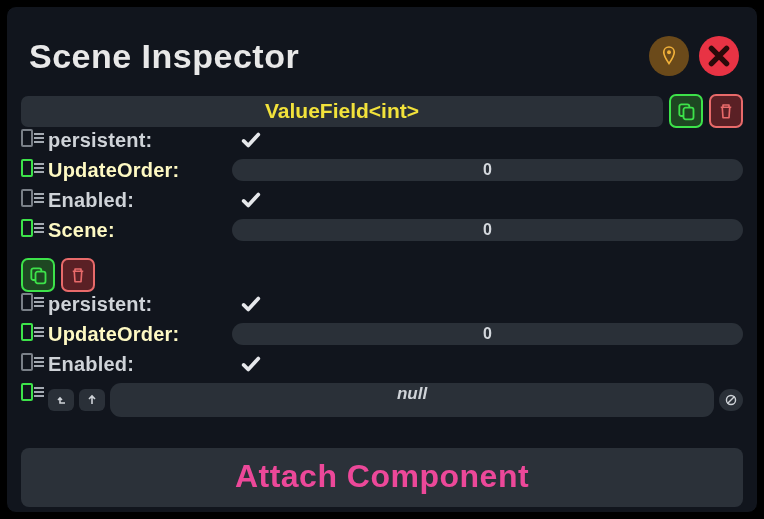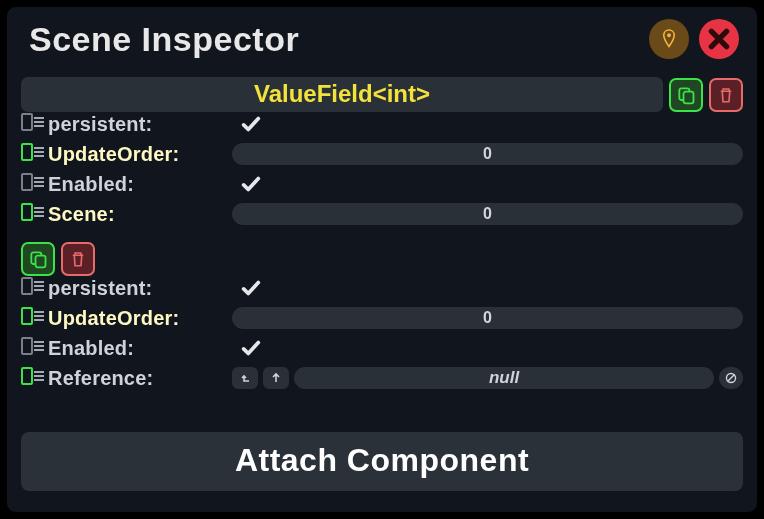--- a/index.html
+++ b/index.html
@@ -1,52 +1,52 @@
 <!DOCTYPE html>
 <html><head>
 <meta charset="utf-8">
 <style>
 * { margin: 0; padding: 0; box-sizing: border-box; font-family: -apple-system, BlinkMacSystemFont, "Segoe UI", Arial, sans-serif; }
 body { background: #000; width: 764px; height: 519px; overflow: hidden; }
 .panel { background: #11151d; border-radius: 10px; margin: 6px; padding: 0; height: 507px; border: 1px solid #000; }
-.header { display: flex; align-items: center; padding: 12px 18px 8px 22px; }
+.header { display: flex; align-items: center; padding: 12px 18px 8px 22px; margin-top: 17px; }
 .title { color: #e8e8e8; font-size: 34px; font-weight: 600; flex: 1; letter-spacing: 0.5px; }
 .hdr-btn { width: 40px; height: 40px; border-radius: 50%; display: flex; align-items: center; justify-content: center; margin-left: 10px; cursor: pointer; }
 .pin-btn { background: #6b4a1a; }
 .pin-btn svg { width: 18px; height: 22px; }
 .close-btn { background: #e83344; }
 .close-btn svg { width: 26px; height: 26px; }
 .body { padding: 10px 14px 12px 14px; }
 .comp { margin-bottom: 10px; }
 .comp-hdr { display: flex; align-items: center; gap: 6px; }
-.comp-title { flex: 1; background: #2a3038; border-radius: 7px; text-align: center; color: #f2e23b; font-weight: 700; font-size: 24px; padding: 3px 0 4px 0; cursor: pointer; }
+.comp-title { flex: 1; background: #2a3038; border-radius: 7px; text-align: center; color: #f2e23b; font-weight: 700; font-size: 21px; padding: 3px 0 4px 0; cursor: pointer; }
 .sq-btn { width: 34px; height: 34px; border-radius: 7px; display: flex; align-items: center; justify-content: center; cursor: pointer; }
 .dup-btn { background: #1e4722; border: 2px solid #3de24a; }
 .dup-btn svg { width: 20px; height: 20px; }
 .del-btn { background: #5a2025; border: 2px solid #e86a6a; }
 .del-btn svg { width: 18px; height: 20px; }
 .row { display: flex; align-items: flex-start; height: 29px; margin-top: 1px; }
 .handle { display: flex; align-items: center; gap: 0; margin-right: 4px; }
 .hbox { width: 12px; height: 18px; border: 2px solid; border-radius: 2px; display: inline-block; }
 .hbox.grey { border-color: #7a8088; }
 .hbox.green { border-color: #3de24a; }
 .lines { display: inline-flex; flex-direction: column; gap: 2px; margin-left: 1px; }
 .lines span { width: 10px; height: 2px; background: #a4aab2; }
 .label { color: #cfd3d8; font-weight: 700; font-size: 20px; width: 184px; letter-spacing: 0.2px; }
 .label.green { color: #fef9c3; }
 .val { flex: 1; display: flex; align-items: center; }
 .check { width: 22px; height: 22px; display: flex; align-items: center; justify-content: center; margin-left: 8px; cursor: pointer; }
 .check svg { width: 22px; height: 22px; }
 .numfield { flex: 1; background: #2a3038; border-radius: 11px; height: 22px; color: #d3d7dc; font-size: 16px; font-weight: 600; text-align: center; line-height: 22px; cursor: text; }
 .ref { display: flex; align-items: center; gap: 5px; flex: 1; }
 .ref-btn { width: 26px; height: 22px; background: #2a3038; border-radius: 6px; display: flex; align-items: center; justify-content: center; color: #cfd3d8; font-size: 13px; cursor: pointer; }
-.ref-val { flex: 1; background: #2a3038; border-radius: 11px; height: 22px; color: #cfd3d8; font-style: italic; font-weight: 600; text-align: center; line-height: 22px; font-size: 17px; cursor: pointer; }
+.ref-val { flex: 1; background: #2a3038; border-radius: 11px; height: 34px; color: #cfd3d8; font-style: italic; font-weight: 600; text-align: center; line-height: 22px; font-size: 17px; cursor: pointer; }
 .ref-clear { width: 24px; height: 22px; background: #2a3038; border-radius: 11px; display: flex; align-items: center; justify-content: center; cursor: pointer; }
 .ref-clear svg { width: 14px; height: 14px; }
-.attach { margin: 14px 14px 0 14px; background: #2b3139; border-radius: 8px; text-align: center; color: #ffffff; font-size: 32px; font-weight: 700; padding: 10px 0 12px 0; cursor: pointer; letter-spacing: 0.5px; }
+.attach { margin: 14px 14px 0 14px; background: #2b3139; border-radius: 8px; text-align: center; color: #ec4899; font-size: 32px; font-weight: 700; padding: 10px 0 12px 0; cursor: pointer; letter-spacing: 0.5px; }
 </style>
 </head>
 <body>
 
 <div class="panel">
   <div class="header">
     <div class="title">Scene Inspector</div>
     <div class="hdr-btn pin-btn">
       <svg viewBox="0 0 24 28">
           <path d="M12 2 C8 2 5 5 5 9 C5 14 12 24 12 24 C12 24 19 14 19 9 C19 5 16 2 12 2 Z" fill="none" stroke="#f2b23a" stroke-width="2.2"></path>
@@ -217,21 +217,20 @@
 
       <div class="row">
         <span class="handle">
             <span class="hbox green"></span>
             <span class="lines">
               <span></span>
               <span></span>
               <span></span>
             </span>
           </span>
-        <span class="label">Reference:</span>
         <span class="val">
           <span class="ref">
             <span class="ref-btn">
                 <svg width="12" height="12" viewBox="0 0 12 12">
                   <path d="M3 10 L3 5 L8 5 M6 3 L8 5 L6 7" fill="none" stroke="#cfd3d8" stroke-width="1.6" transform="rotate(-90 6 6)"></path>
                 </svg>
               </span>
             <span class="ref-btn">
                 <svg width="10" height="12" viewBox="0 0 10 12">
                   <path d="M5 10 L5 2 M2 5 L5 2 L8 5" fill="none" stroke="#cfd3d8" stroke-width="1.6"></path>

